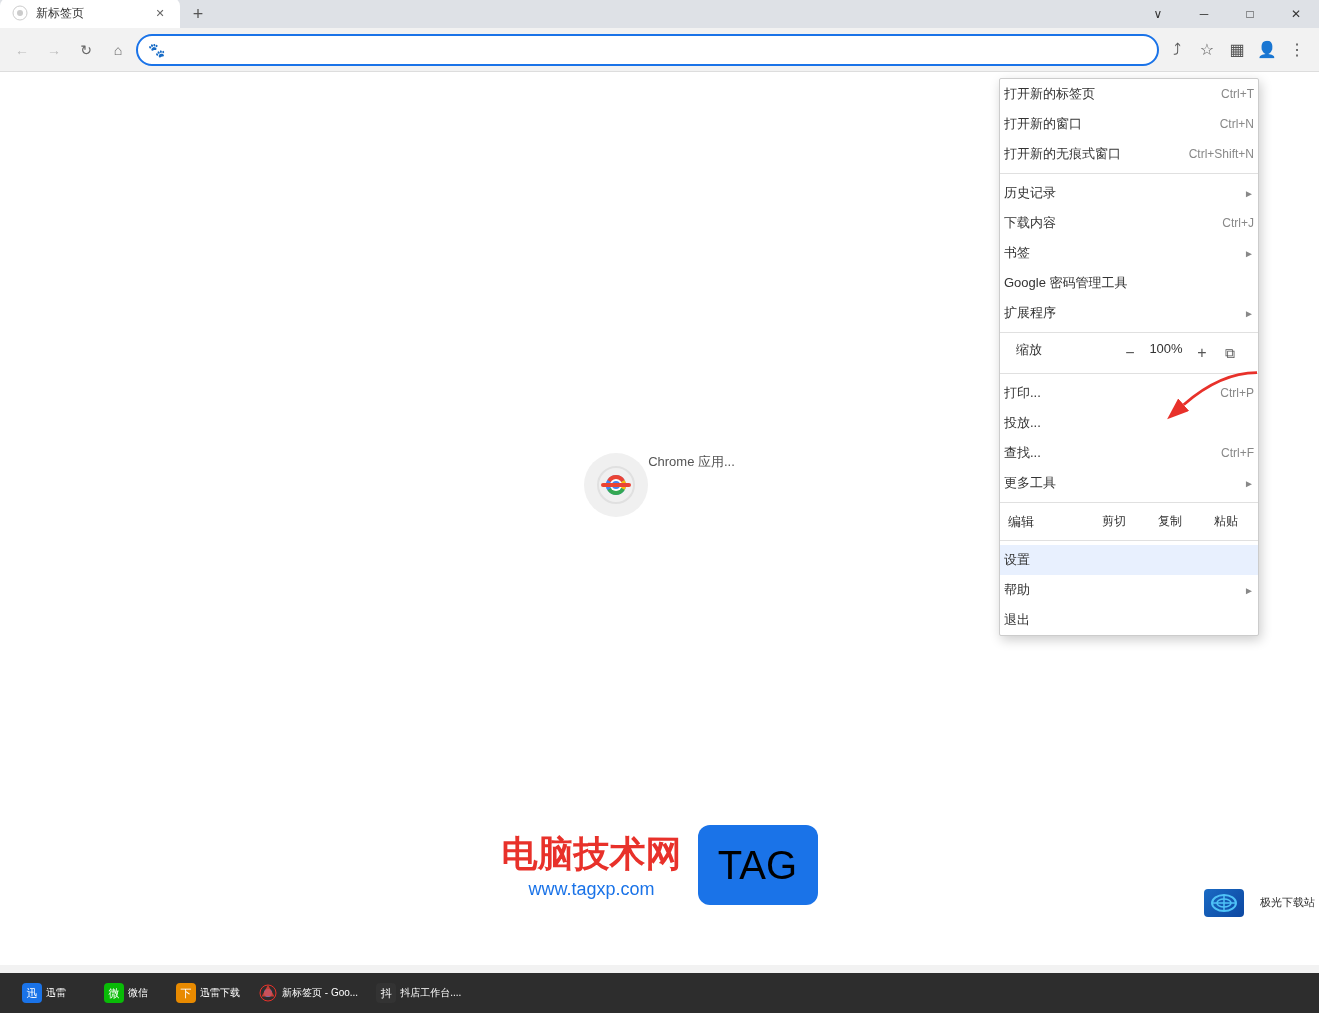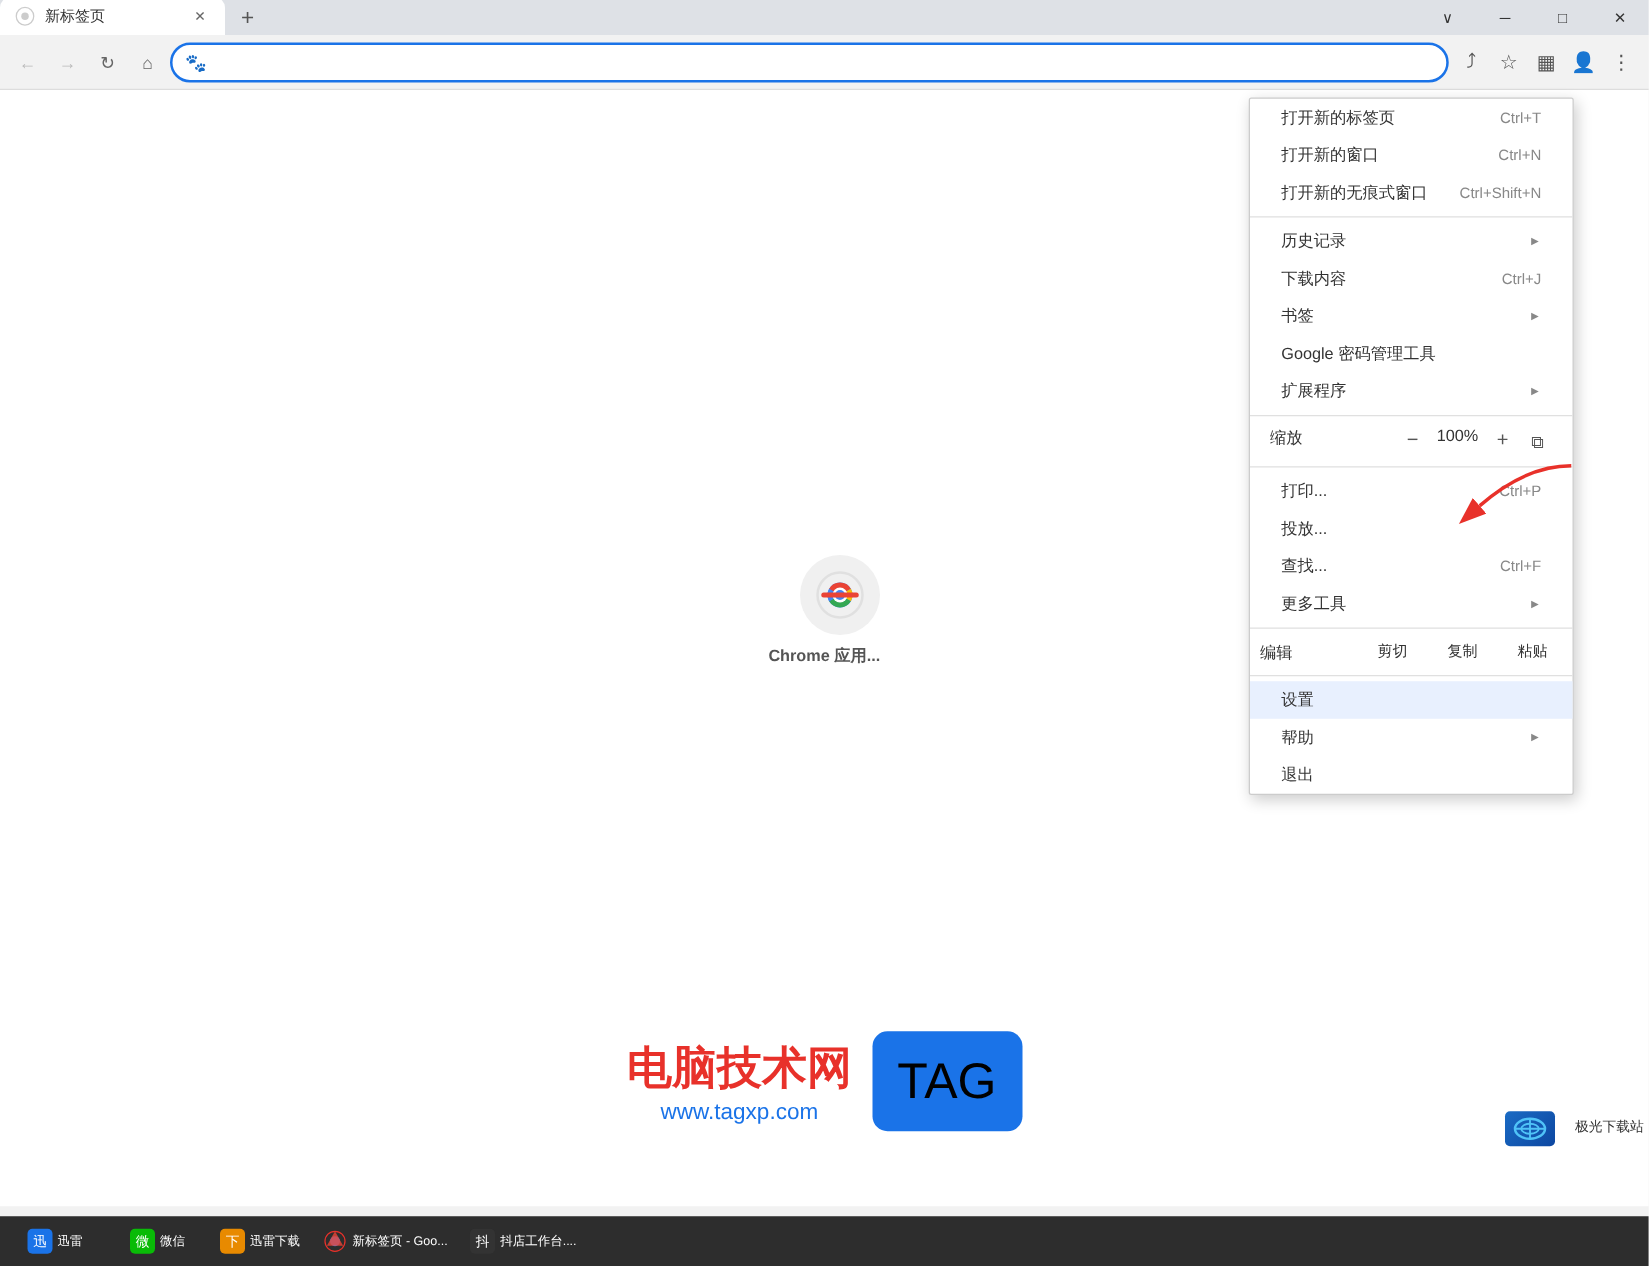--- a/index.html
+++ b/index.html
@@ -267,21 +267,21 @@
       background: #fff;
       border: 1px solid #ccc;
       box-shadow: 2px 4px 12px rgba(0,0,0,0.2);
       border-radius: 2px;
       z-index: 1000;
       font-size: 13px;
     }
     .menu-item {
       display: flex;
       align-items: center;
-      padding: 6px 25px;
+      padding: 6px 4px;
       cursor: pointer;
       color: #333;
       position: relative;
     }
     .menu-item-label { flex: 1; }
     .menu-item-shortcut { color: #888; font-size: 12px; }
     .menu-item-arrow {
       font-size: 10px;
       color: #888;
     }
@@ -414,21 +414,21 @@
     <div class="toolbar-icon-btn">⤴</div>
     <div class="toolbar-icon-btn">☆</div>
     <div class="toolbar-icon-btn">▦</div>
     <div class="toolbar-icon-btn">👤</div>
     <div class="toolbar-icon-btn">⋮</div>
   </div>
 </div>
 
 <div class="content-area">
 
-  <div style="display:flex; flex-direction:column; align-items:flex-end; margin-top: -60px; font-weight: bold;">
+  <div style="display:flex; align-items:flex-start; margin-top: -60px;">
     <div class="chrome-app-icon">
 
       <svg class="chrome-logo" viewBox="0 0 40 40" xmlns="http://www.w3.org/2000/svg">
         <circle cx="20" cy="20" r="10" fill="#4285F4"></circle>
         <path d="M20 10 A10 10 0 0 1 28.66 15 L20 20 Z" fill="#EA4335"></path>
         <path d="M28.66 15 A10 10 0 0 1 28.66 25 L20 20 Z" fill="#FBBC05"></path>
         <path d="M28.66 25 A10 10 0 0 1 11.34 25 L20 20 Z" fill="#34A853"></path>
         <path d="M11.34 25 A10 10 0 0 1 11.34 15 L20 20 Z" fill="#4285F4"></path>
         <path d="M11.34 15 A10 10 0 0 1 20 10 L20 20 Z" fill="#EA4335"></path>
         <circle cx="20" cy="20" r="6" fill="white"></circle>

